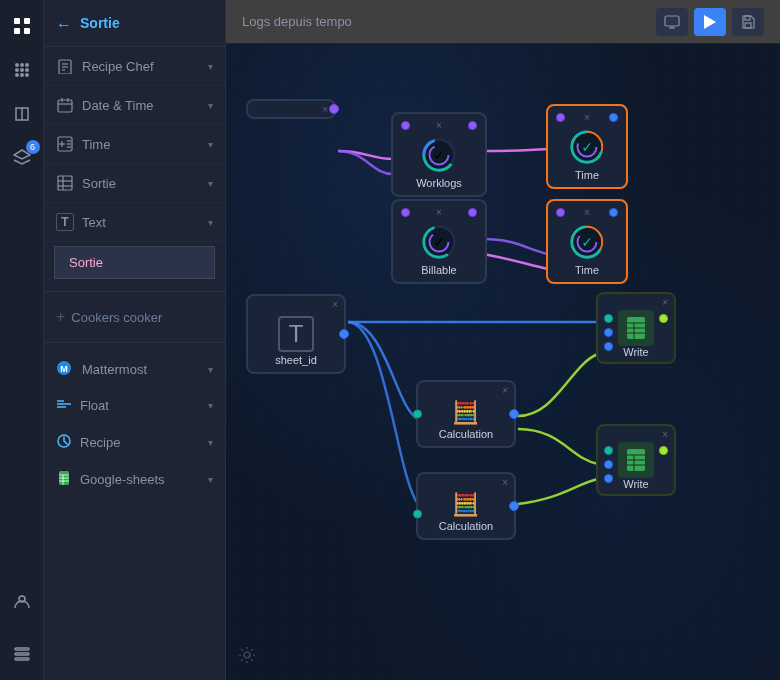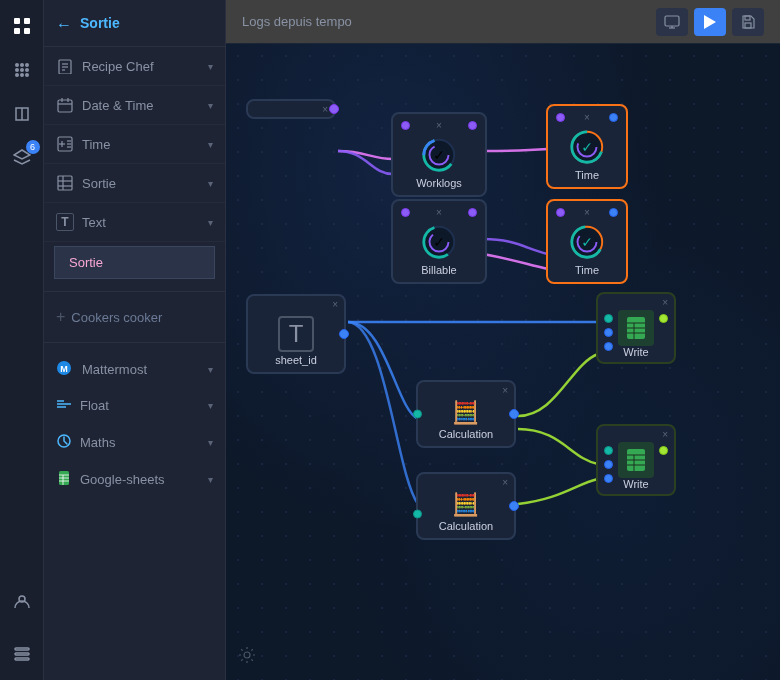--- a/index.html
+++ b/index.html
@@ -526,21 +526,21 @@
     <span class="chevron">▾</span>
   </div>
 
   <div class="sidebar-section-item">
     <span class="item-icon">
       <svg width="16" height="16" viewBox="0 0 16 16" fill="none" stroke="#4db8ff" stroke-width="1.5">
         <circle cx="8" cy="8" r="6"></circle>
           <path d="M8 4v4l3 3" stroke-linecap="round"></path>
       </svg>
     </span>
-    <span class="item-label">Maths</span>
+    <span class="item-label">Recipe</span>
     <span class="chevron">▾</span>
   </div>
 
   <div class="sidebar-section-item">
     <span class="item-icon icon-sheets">
       <svg width="16" height="16" viewBox="0 0 16 16" fill="#34a853">
         <rect x="3" y="1" width="10" height="14" rx="1.5"></rect>
         <line x1="3" y1="5" x2="13" y2="5" stroke="white" stroke-width="0.8"></line>
         <line x1="3" y1="8" x2="13" y2="8" stroke="white" stroke-width="0.8"></line>
         <line x1="3" y1="11" x2="13" y2="11" stroke="white" stroke-width="0.8"></line>

